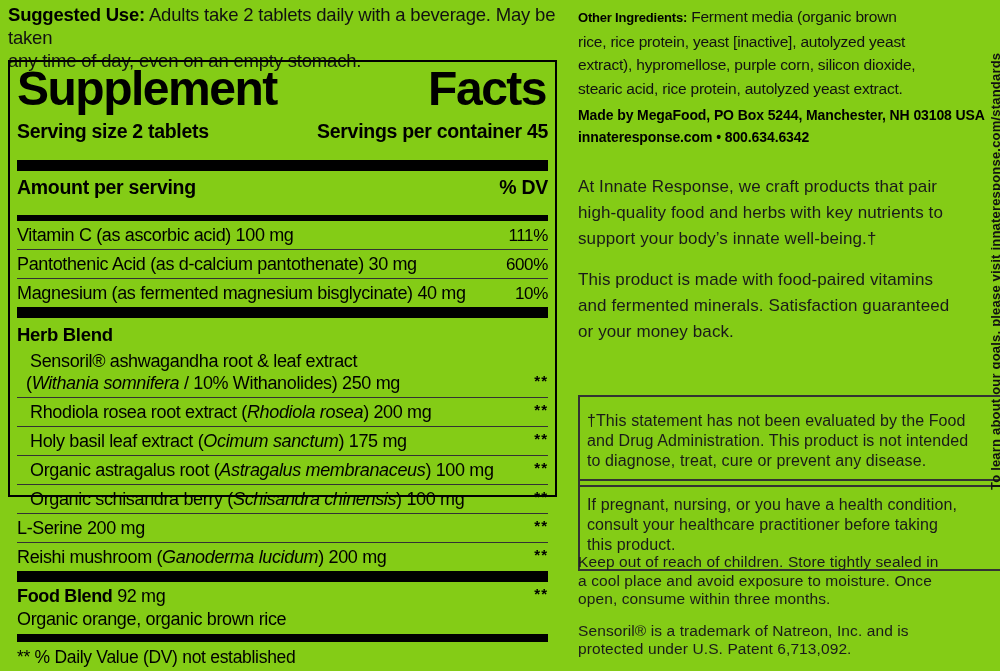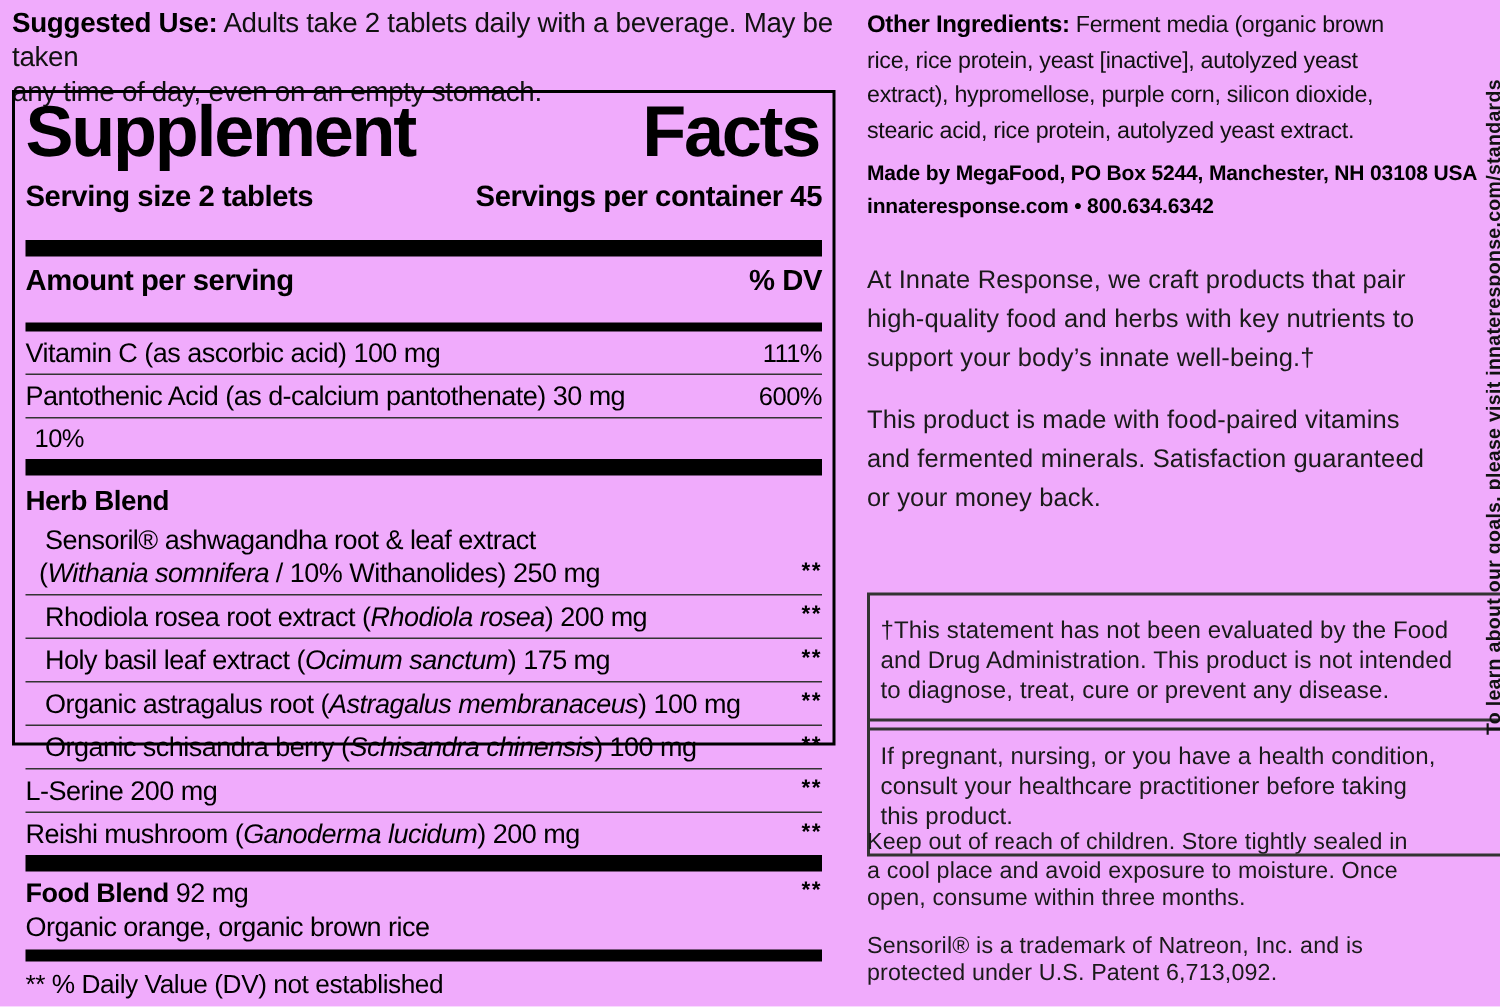--- a/index.html
+++ b/index.html
@@ -1,18 +1,18 @@
 <!DOCTYPE html>
 <html><head>
 <meta charset="utf-8">
 <style>
   html,body{margin:0;padding:0;background:#fff;}
   body{width:1000px;height:671px;overflow:hidden;position:relative;
        font-family:"Liberation Sans",sans-serif;color:#000;}
-  .page{position:absolute;inset:0;background:#f0abfc;}
+  .page{position:absolute;inset:0;background:#84cc16;}
 
   
   .suggested{position:absolute;left:8px;top:4px;width:548px;
              font-size:18.5px;line-height:1.24;letter-spacing:-0.2px;color:#111;}
   .suggested b{color:#000;}
 
   .facts-box{position:absolute;left:8px;top:60px;width:549px;height:437px;
              border:2.5px solid #000;box-sizing:border-box;padding:2px 7px;}
   .facts-title{display:flex;justify-content:space-between;align-items:flex-end;
                font-weight:bold;font-size:48px;line-height:1.02;letter-spacing:-1.5px;
@@ -35,21 +35,21 @@
   .indent2{padding-left:9px;}
   .blend-label{font-weight:bold;font-size:18.5px;letter-spacing:-0.3px;padding:6px 0 1px;}
   .subline{font-size:18px;letter-spacing:-0.35px;padding:2px 0 4px;}
   .footnote{font-size:17.5px;letter-spacing:-0.3px;padding:5px 0;}
   .it{font-style:italic;}
 
   
   .rcol{position:absolute;left:578px;top:0;width:392px;}
   .rblock{position:absolute;left:0;}
   .cond{font-size:15.5px;line-height:23.5px;letter-spacing:-0.2px;white-space:nowrap;color:#111;}
-  .cond .lead{font-weight:bold;font-size:16px;color:#000;}
+  .cond .lead{font-weight:bold;font-size:13px;color:#000;}
   .madeby{font-weight:bold;font-size:14px;line-height:22px;letter-spacing:-0.1px;white-space:nowrap;}
   .narr{font-size:17px;line-height:26px;letter-spacing:0.1px;white-space:nowrap;color:#1a1a1a;}
   .smallnarr{font-size:15.5px;line-height:18.5px;letter-spacing:0.1px;white-space:nowrap;color:#1a1a1a;}
   .warnbox{border:2px solid #333;padding:14px 7px;width:436px;box-sizing:border-box;
            font-size:16px;line-height:20px;letter-spacing:0.1px;white-space:nowrap;color:#1a1a1a;}
 
   
   .side-text{position:absolute;left:988px;top:50px;width:440px;height:16px;
              transform-origin:0 0;transform:rotate(-90deg) translateX(-440px);
              font-weight:bold;font-size:13px;letter-spacing:0.2px;white-space:nowrap;color:#111;}
@@ -82,20 +82,21 @@
 
     <div class="row hair">
       <span class="txt">Vitamin C (as ascorbic acid) 100 mg</span>
       <span class="dv">111%</span>
     </div>
     <div class="row hair">
       <span class="txt">Pantothenic Acid (as d-calcium pantothenate) 30 mg</span>
       <span class="dv">600%</span>
     </div>
     <div class="row">
+      <span class="txt">Magnesium (as fermented magnesium bisglycinate) 40 mg</span>
       <span class="dv">10%</span>
     </div>
     <div class="bar bar-11"></div>
 
     <div class="blend-label">Herb Blend</div>
     <div class="row indent" style="padding-bottom:0;">
       <span class="txt">Sensoril® ashwagandha root &amp; leaf extract</span>
     </div>
     <div class="row indent2 hair" style="padding-top:1px;">
       <span class="txt"><span>(</span><span class="it">Withania somnifera</span><span> / 10% Withanolides) 250 mg</span></span>

